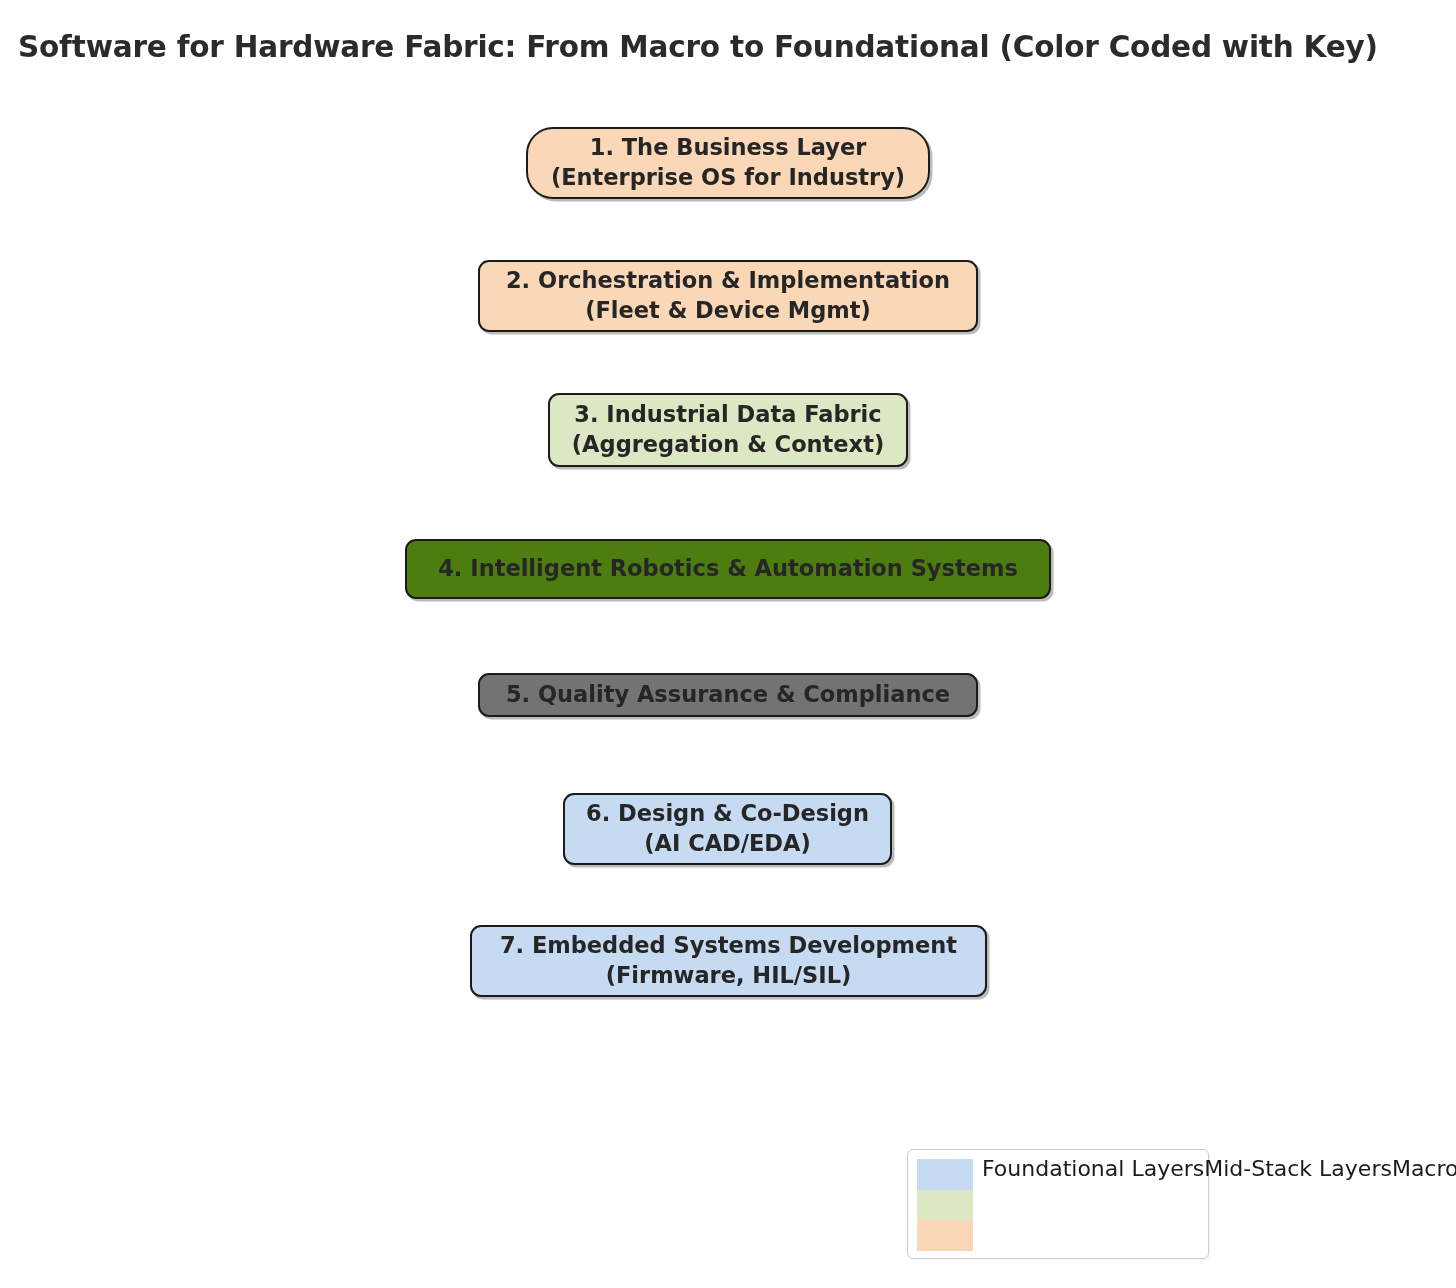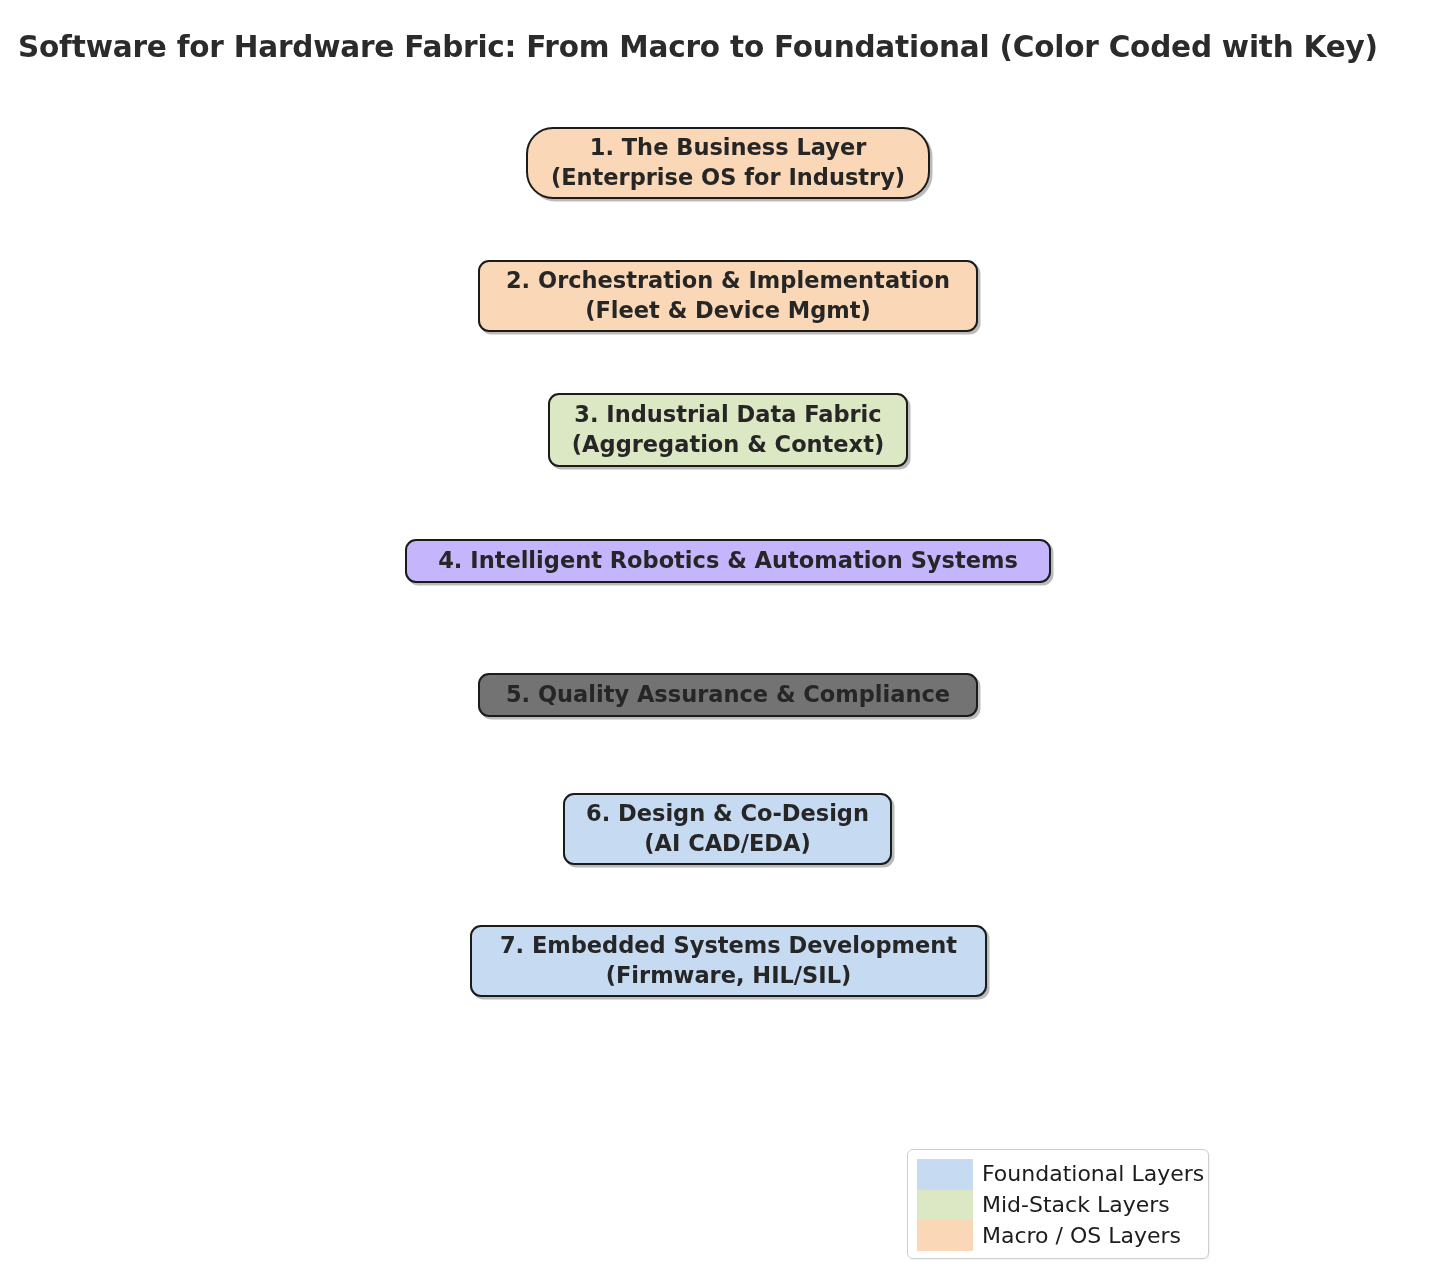--- a/index.html
+++ b/index.html
@@ -74,21 +74,21 @@
     flex: 1 1 0;
     width: 100%;
   }
   #legend-labels {
     position: absolute;
     left: 74px;
     top: 8px;
     width: 222px;
     height: 94px;
     display: flex;
-    flex-direction: column;
+    flex-direction: row;
     justify-content: space-around;
   }
   .legend-label {
     font-size: 22px;
     font-weight: normal;
     color: #1c1c1c;
     line-height: 1.0;
     white-space: nowrap;
     font-family: "DejaVu Sans", sans-serif;
   }
@@ -98,21 +98,21 @@
 
 <h1 id="diagram-title">Software for Hardware Fabric: From Macro to Foundational (Color Coded with Key)</h1>
 
 <div id="stack-container">
     <div class="stack-node" style="left: 526px; top: 127px; width: 404px; height: 72px; background: rgb(250, 216, 183); border-color: rgb(27, 27, 27); border-radius: 27px;">1. The Business Layer
 (Enterprise OS for Industry)</div>
     <div class="stack-node" style="left: 478px; top: 260px; width: 500px; height: 72px; background: rgb(250, 216, 183); border-color: rgb(27, 27, 27);">2. Orchestration &amp; Implementation
 (Fleet &amp; Device Mgmt)</div>
     <div class="stack-node" style="left: 548px; top: 393px; width: 360px; height: 74px; background: rgb(220, 232, 196); border-color: rgb(27, 27, 27);">3. Industrial Data Fabric
 (Aggregation &amp; Context)</div>
-    <div class="stack-node" style="left: 405px; top: 539px; width: 646px; height: 44px; background: #c4b5fd; border-color: rgb(27, 27, 27);">4. Intelligent Robotics &amp; Automation Systems</div>
+    <div class="stack-node" style="left: 405px; top: 539px; width: 646px; height: 60px; background: #4d7c0f; border-color: rgb(27, 27, 27);">4. Intelligent Robotics &amp; Automation Systems</div>
     <div class="stack-node" style="left: 478px; top: 673px; width: 500px; height: 44px; background: #737373; border-color: rgb(27, 27, 27); text-align: center;">5. Quality Assurance &amp; Compliance</div>
     <div class="stack-node" style="left: 563px; top: 793px; width: 329px; height: 72px; background: rgb(198, 218, 242); border-color: rgb(27, 27, 27);">6. Design &amp; Co-Design
 (AI CAD/EDA)</div>
     <div class="stack-node" style="left: 470px; top: 925px; width: 517px; height: 72px; background: rgb(198, 218, 242); border-color: rgb(27, 27, 27);">7. Embedded Systems Development
 (Firmware, HIL/SIL)</div>
   </div>
 
 <div id="legend-box">
   <div id="legend-swatches">
       <div class="legend-swatch" style="background: rgb(198, 218, 242);"></div>

